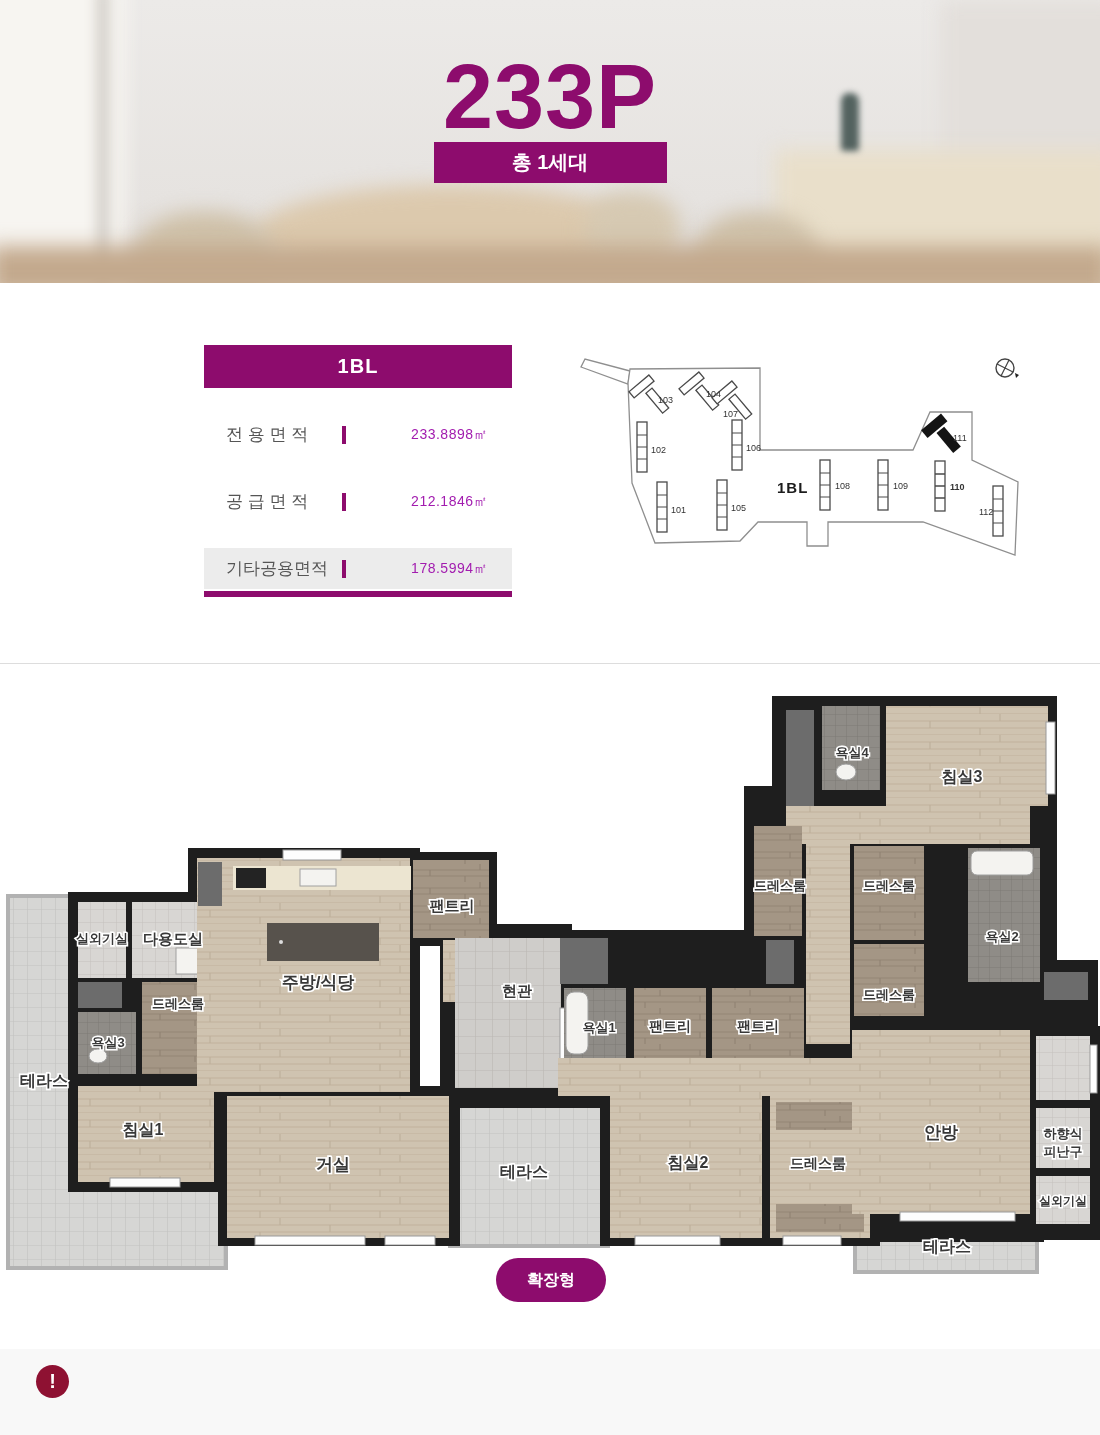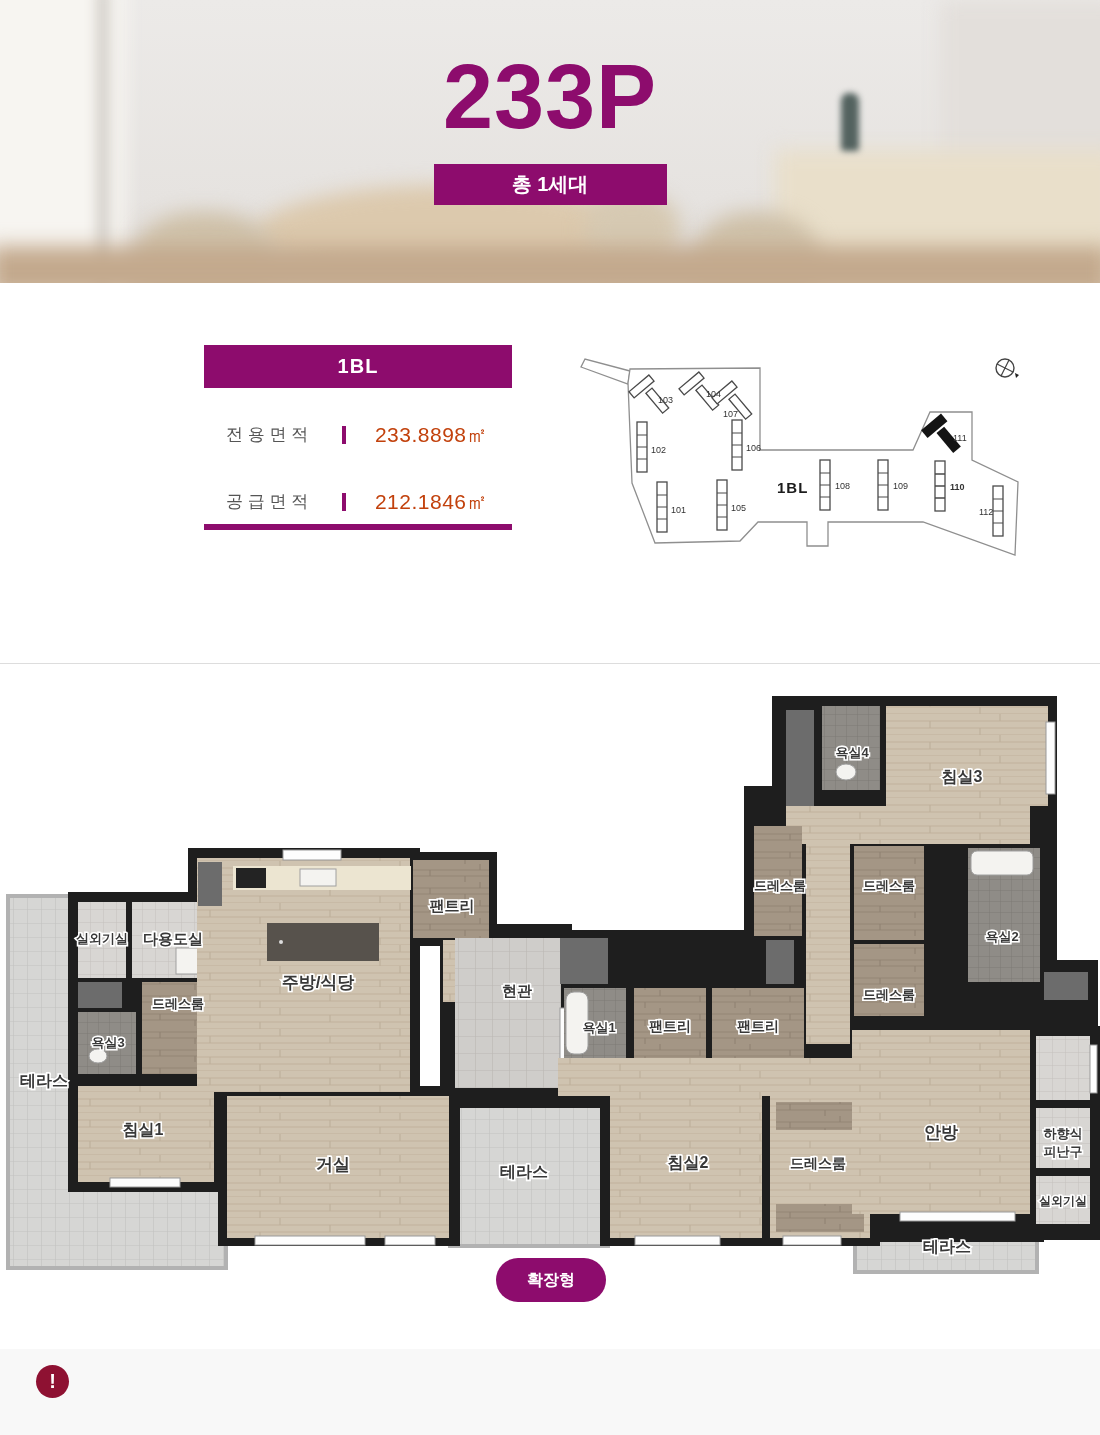--- a/index.html
+++ b/index.html
@@ -14,30 +14,30 @@
   .b-wallshade { left:940px; top:0; width:180px; height:290px; background:#e3dfdb; filter:blur(14px); }
   .b-cabinet { left:775px; top:150px; width:345px; height:145px; background:#e9dfca; filter:blur(8px); }
   .b-bottle { left:841px; top:93px; width:18px; height:58px; background:#53625f; border-radius:8px 8px 3px 3px; filter:blur(3px); }
   .b-table { left:255px; top:185px; width:390px; height:100px; background:#dcc9ad; border-radius:50%; filter:blur(9px); }
   .b-chair1 { left:135px; top:212px; width:140px; height:95px; background:#cfc1a9; border-radius:45%; filter:blur(9px); }
   .b-chair2 { left:695px; top:212px; width:125px; height:100px; background:#cfc1a9; border-radius:45%; filter:blur(9px); }
   .b-chair3 { left:585px; top:192px; width:95px; height:75px; background:#d6c9b2; border-radius:45%; filter:blur(9px); }
   .b-floor { left:-10px; top:246px; width:1120px; height:50px; background:#c3a98d; filter:blur(10px); }
   .hero-overlay { position:absolute; left:0; top:0; width:100%; height:100%; display:flex; flex-direction:column; align-items:center; }
   .hero-title { margin-top:52px; font-size:90px; font-weight:800; letter-spacing:1px; line-height:1; }
-  .hero-badge { margin-top:22px; width:233px; height:41px; display:flex; align-items:center; justify-content:center; color:#fff; font-size:20px; font-weight:700; }
+  .hero-badge { width:233px; height:41px; display:flex; align-items:center; justify-content:center; color:#fff; font-size:20px; font-weight:700; }
 
   
   .area-table { position:absolute; left:204px; top:345px; width:308px; }
   .at-header { height:43px; display:flex; align-items:center; justify-content:center; color:#fff; font-size:20px; font-weight:700; letter-spacing:1px; }
   .at-row { height:41px; display:flex; align-items:center;margin-top:26px; }
   .at-row.alt { background:#ececec; }
   .at-label { flex:0 0 138px; padding-left:22px; font-size:17px; color:#555; font-weight:500; }
   .at-tick { flex:0 0 4px; height:18px; }
-  .at-value { flex:1; text-align:right; padding-right:24px; font-size:21px; color:#c2410c; letter-spacing:0.5px; }
+  .at-value { flex:1; text-align:right; padding-right:24px; font-size:14px; color:#a21caf; letter-spacing:0.5px; }
   .at-footbar { height:6px; margin-top:2px; }
 
   
   .siteplan { position:absolute; left:555px; top:335px; width:485px; height:240px; }
   .sp-bldg { fill:#fff; stroke:#4a4a4a; stroke-width:1.3; }
   .sp-num { font-size:9px; fill:#333; }
   .sp-bl { font-size:15px; font-weight:700; fill:#1c1c1c; letter-spacing:1px; }
 
   
   .divider { position:absolute; left:0; top:663px; width:1100px; height:1px; background:#ddd; }
@@ -87,20 +87,25 @@
     <div class="at-header" style="background:#8d0c6d">1BL</div>
     <div class="at-row">
       <span class="at-label">전 용 면 적</span>
       <span class="at-tick" style="background:#8d0c6d"></span>
       <span class="at-value">233.8898㎡</span>
     </div>
     <div class="at-row">
       <span class="at-label">공 급 면 적</span>
       <span class="at-tick" style="background:#8d0c6d"></span>
       <span class="at-value">212.1846㎡</span>
+    </div>
+    <div class="at-row alt">
+      <span class="at-label">기타공용면적</span>
+      <span class="at-tick" style="background:#8d0c6d"></span>
+      <span class="at-value">178.5994㎡</span>
     </div>
     <div class="at-footbar" style="background:#8d0c6d"></div>
   </div>
 
   <svg class="siteplan" viewBox="0 0 485 240">
     <path d="M75,36 L30,24 L26,32 L73,49 Z" fill="#fff" stroke="#8f8f8f" stroke-width="1.3"></path>
     <path d="M75,34 L205,33 L205,115 L358,115 L375,77 L417,77 L417,125 L463,147 L460,220 L368,187 L273,187 L273,211 L252,211 L252,187 L203,187 L185,206 L100,208 L77,148 L73,48 Z" fill="#fff" stroke="#8f8f8f" stroke-width="1.3"></path>
 
     <g transform="translate(95,60)">
       <rect class="sp-bldg" x="-16" y="-12" width="8" height="26" transform="rotate(50)"></rect>

